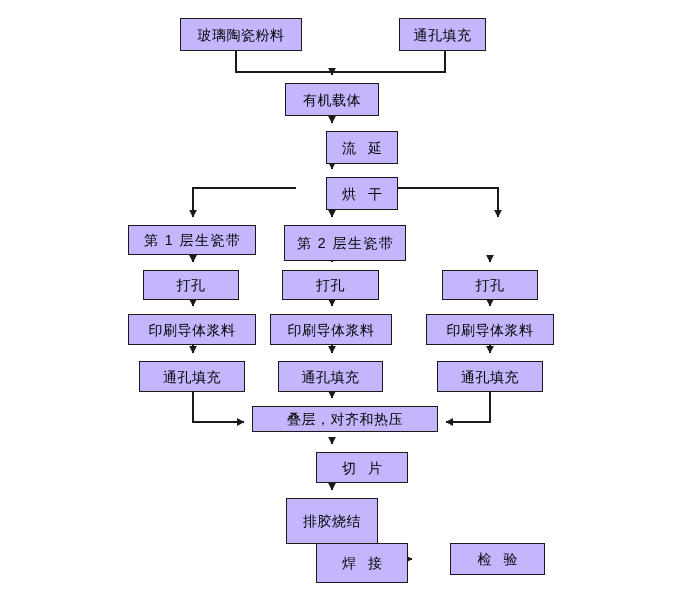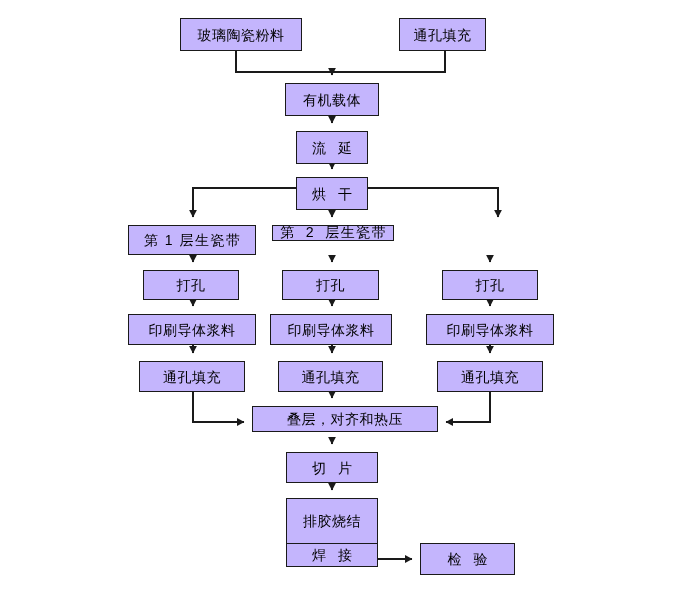--- a/index.html
+++ b/index.html
@@ -36,20 +36,21 @@
     color: #000000;
     font-size: 14px;
     line-height: 1;
     letter-spacing: 0.5px;
     white-space: nowrap;
     z-index: 2;
   }
   .node.spaced {
     letter-spacing: 4px;
     text-indent: 4px;
+    margin-left: 30px;
   }
   .node.narrow-ls {
     letter-spacing: 1.5px;
     text-indent: 1.5px;
   }
 </style>
 </head>
 <body>
 
 <div id="canvas">
@@ -116,38 +117,38 @@
   <div class="node spaced" style="left:296px; top:177px; width:72px; height:33px;">烘 干</div>
 
   <div class="node narrow-ls" style="left:128px; top:225px; width:128px; height:30px;">第 1 层生瓷带</div>
 
   <div class="node" style="left:143px; top:270px; width:96px; height:30px;">打孔</div>
 
   <div class="node" style="left:128px; top:314px; width:128px; height:31px;">印刷导体浆料</div>
 
   <div class="node" style="left:139px; top:361px; width:106px; height:31px;">通孔填充</div>
 
-  <div class="node narrow-ls" style="left:272px; top:225px; width:122px; height:16px;font-family:Liberation Mono, monospace;">第 2 层生瓷带</div>
+  <div class="node narrow-ls" style="left:284px; top:225px; width:122px; height:36px;">第 2 层生瓷带</div>
 
   <div class="node" style="left:282px; top:270px; width:97px; height:30px;">打孔</div>
 
   <div class="node" style="left:270px; top:314px; width:122px; height:31px;">印刷导体浆料</div>
 
   <div class="node" style="left:278px; top:361px; width:105px; height:31px;">通孔填充</div>
 
 
   <div class="node" style="left:442px; top:270px; width:96px; height:30px;">打孔</div>
 
   <div class="node" style="left:426px; top:314px; width:128px; height:31px;">印刷导体浆料</div>
 
   <div class="node" style="left:437px; top:361px; width:106px; height:31px;">通孔填充</div>
 
   <div class="node" style="left:252px; top:406px; width:186px; height:26px;">叠层，对齐和热压</div>
 
   <div class="node spaced" style="left:286px; top:452px; width:92px; height:31px;">切 片</div>
 
   <div class="node" style="left:286px; top:498px; width:92px; height:46px;">排胶烧结</div>
 
-  <div class="node spaced" style="left:286px; top:543px; width:92px; height:24px;">焊 接</div>
+  <div class="node spaced" style="left:286px; top:543px; width:92px; height:40px;">焊 接</div>
 
   <div class="node spaced" style="left:420px; top:543px; width:95px; height:32px;">检 验</div>
 
 </div>
 
 </body></html>

